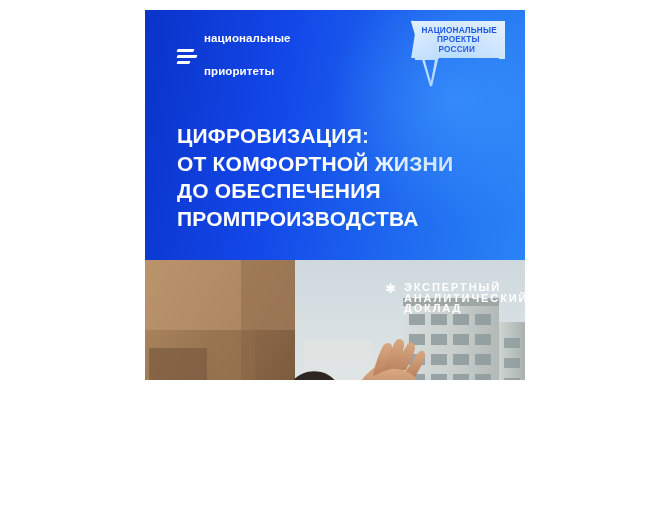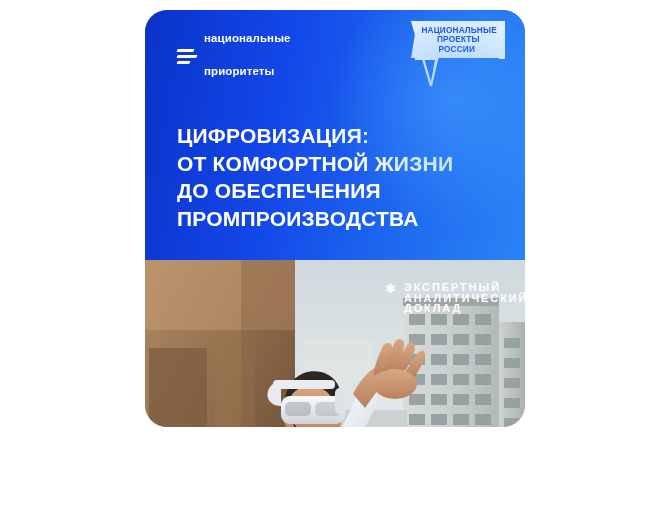--- a/index.html
+++ b/index.html
@@ -20,25 +20,24 @@
     height: 523px;
     background: #ffffff;
   }
 
   
   .cover {
     position: absolute;
     left: 145px;
     top: 10px;
     width: 380px;
-    height: 417px;
+    height: 370px;
     background: #fdba74;
     overflow: hidden;
     box-shadow: 0 0 0 0 rgba(0,0,0,0);
-    border-radius: 22px;
   }
 
   
   .cover-top {
     position: absolute;
     left: 0;
     top: 0;
     width: 380px;
     height: 250px;
     background: linear-gradient(100deg, #0a33c9 0%, #1347e8 35%, #1f6af0 70%, #2a84f5 100%);

